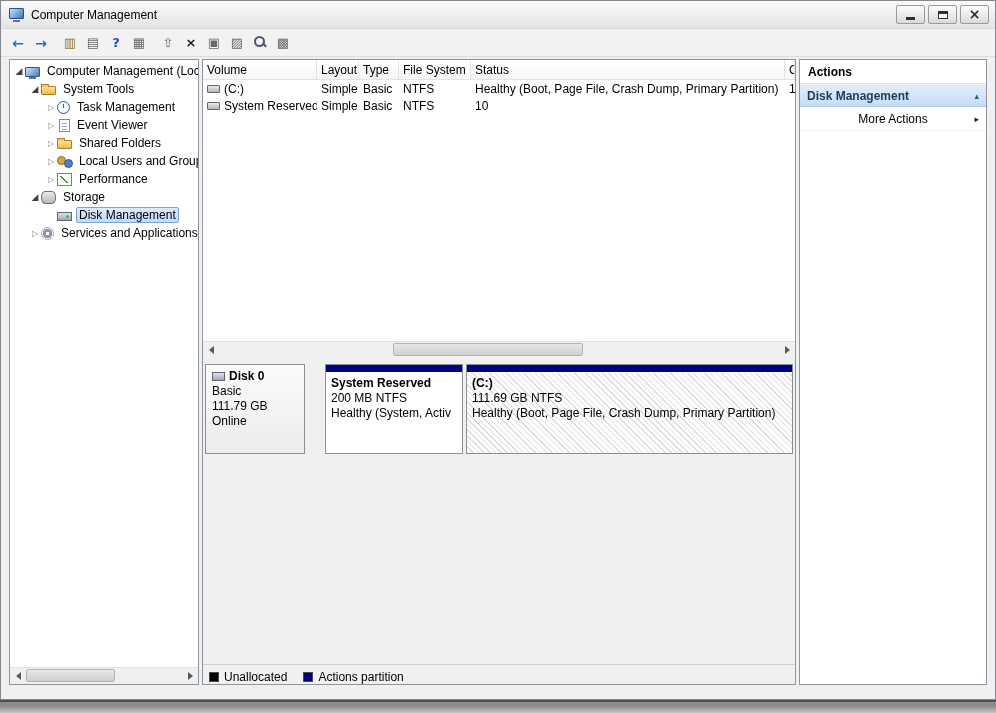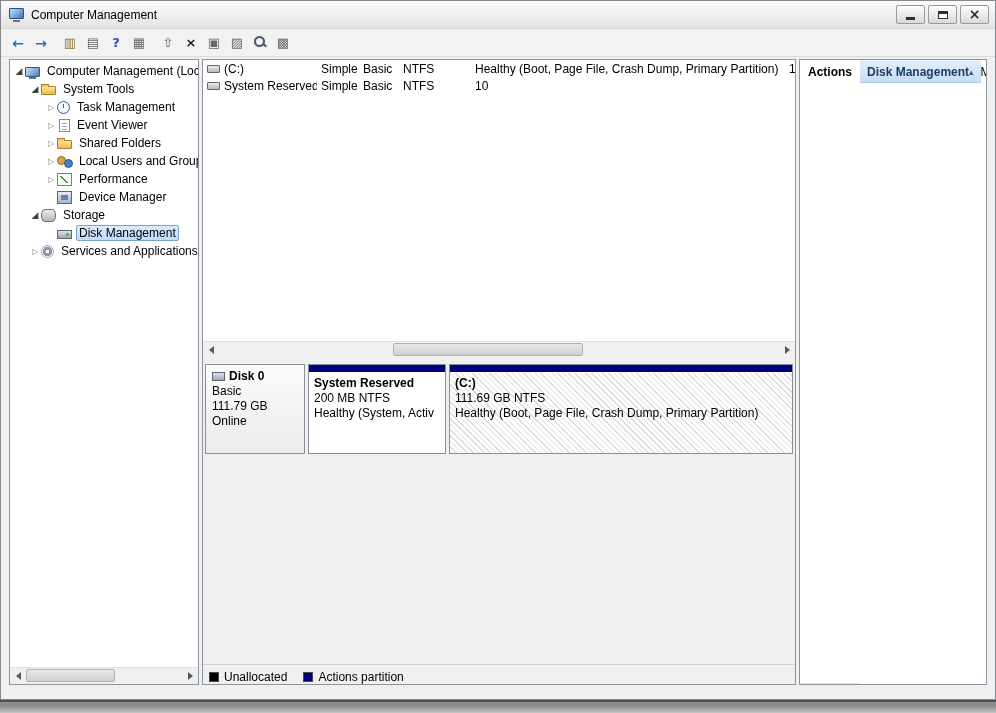--- a/index.html
+++ b/index.html
@@ -100,21 +100,21 @@
   .vh{display:flex;align-items:center;padding:0 4px;border-right:1px solid #e0e3e8;overflow:hidden;
       white-space:nowrap;background:linear-gradient(180deg,#ffffff,#f5f6f8)}
   .c0{width:114px;flex:none}.c1{width:42px;flex:none}.c2{width:40px;flex:none}
   .c3{width:72px;flex:none}.c4{width:314px;flex:none}.c5{flex:1;min-width:0}
   .vrow{display:flex;height:17px;align-items:center;white-space:nowrap}
   .vc{padding:0 4px;overflow:hidden;display:flex;align-items:center}
   .vol-ico{width:13px;height:8px;border:1px solid #666;border-radius:1px;margin-right:4px;flex:none;
            background:linear-gradient(180deg,#e9e9e9,#b9b9b9)}
 
   .gfx{flex:1;background:#f0f0f0;overflow:hidden}
-  .drow{display:flex;gap:3px;margin:6px 2px 0 2px;height:90px}
+  .drow{display:flex;gap:20px;margin:6px 2px 0 2px;height:90px}
   .drow2{height:92px}
   .dhead{width:100px;flex:none;border:1px solid #8a9099;background:linear-gradient(180deg,#fbfbfb,#ececec);
          padding:4px 6px;line-height:15px;overflow:hidden;white-space:nowrap}
   .dtitle{display:flex;align-items:center;font-weight:bold}
   .dico{width:13px;height:9px;border:1px solid #5f6670;margin-right:4px;flex:none;
         background:linear-gradient(180deg,#dde2e8,#9fa8b4)}
   .cdico{width:12px;height:12px;border-radius:50%;border:1px solid #7a828c;margin-right:4px;flex:none;
          background:radial-gradient(circle,#f0f0f0 0 2px,#9aa3ad 2px 3px,#d7dce1 3px 6px)}
   .parts{flex:1;display:flex;gap:3px;min-width:0}
   .part{border:1px solid #8a9099;background:#fff;overflow:hidden;min-width:0}
@@ -124,21 +124,21 @@
   .pbody{padding:3px 5px;line-height:15px;white-space:nowrap}
   .pname{font-weight:bold}
   .no-media-gap{height:15px}
 
   .legend{height:20px;flex:none;display:flex;align-items:flex-end;padding-left:6px;background:#f0f0f0;
           border-top:1px solid #d0d0d0}
   .lg-item{display:flex;align-items:center;margin-right:16px}
   .lg-swatch{width:10px;height:10px;border:1px solid #4a4a4a;margin-right:5px}
 
   
-  .actions{width:188px;flex:none;background:#fff;display:flex;overflow:hidden}
+  .actions{width:188px;flex:none;background:#fff;display:flex;flex-direction:column;overflow:hidden}
   .act-title{font-weight:bold;padding:5px 8px 4px;border-bottom:1px solid #e3e3e3}
   .act-group{height:23px;flex:none;display:flex;align-items:center;padding:0 7px;font-weight:bold;color:#1c3a5c;
              background:linear-gradient(180deg,#e0eefb,#c6ddf5);border-top:1px solid #eef5fc;border-bottom:1px solid #b3cce6}
   .act-chevron{margin-left:auto;font-size:9px;color:#3a5a7c}
   .act-more{height:24px;flex:none;position:relative;display:flex;align-items:center;justify-content:center;
             border-bottom:1px solid #f2f2f2}
   .act-arrow{position:absolute;right:7px;font-size:9px;color:#1a1a1a}
 
   .desktop-strip{position:absolute;left:0;right:0;top:700px;height:13px;
                  background:linear-gradient(180deg,#4f4f4f 0 2px,#8c8c8c 2px 6px,#c6c6c6)}
@@ -244,25 +244,20 @@
           <span class="ti ti-users"></span>
           <span class="tlabel">Local Users and Groups</span>
         </div>
 
         <div class="titem lvl2">
           <span class="exp glyph">▷</span>
           <span class="ti ti-perf"></span>
           <span class="tlabel">Performance</span>
         </div>
 
-        <div class="titem lvl2">
-          <span class="exp glyph"></span>
-          <span class="ti ti-device"></span>
-          <span class="tlabel">Device Manager</span>
-        </div>
 
         <div class="titem lvl1">
           <span class="exp open glyph">◢</span>
           <span class="ti ti-storage"></span>
           <span class="tlabel">Storage</span>
         </div>
 
         <div class="titem lvl2">
           <span class="exp glyph"></span>
           <span class="ti ti-disk"></span>
@@ -285,20 +280,28 @@
           </span>
         <span class="sb">
             <span class="tri-r"></span>
           </span>
       </div>
     </div>
 
     <div class="pane center">
 
       <div class="vlist">
+        <div class="vhdr">
+          <span class="vh c0">Volume</span>
+          <span class="vh c1">Layout</span>
+          <span class="vh c2">Type</span>
+          <span class="vh c3">File System</span>
+          <span class="vh c4">Status</span>
+          <span class="vh c5">C</span>
+        </div>
 
         <div class="vrow">
           <span class="vc c0">
               <span class="vol-ico"></span>
               <span>(C:)</span>
             </span>
           <span class="vc c1">Simple</span>
           <span class="vc c2">Basic</span>
           <span class="vc c3">NTFS</span>
           <span class="vc c4">Healthy (Boot, Page File, Crash Dump, Primary Partition)</span>

